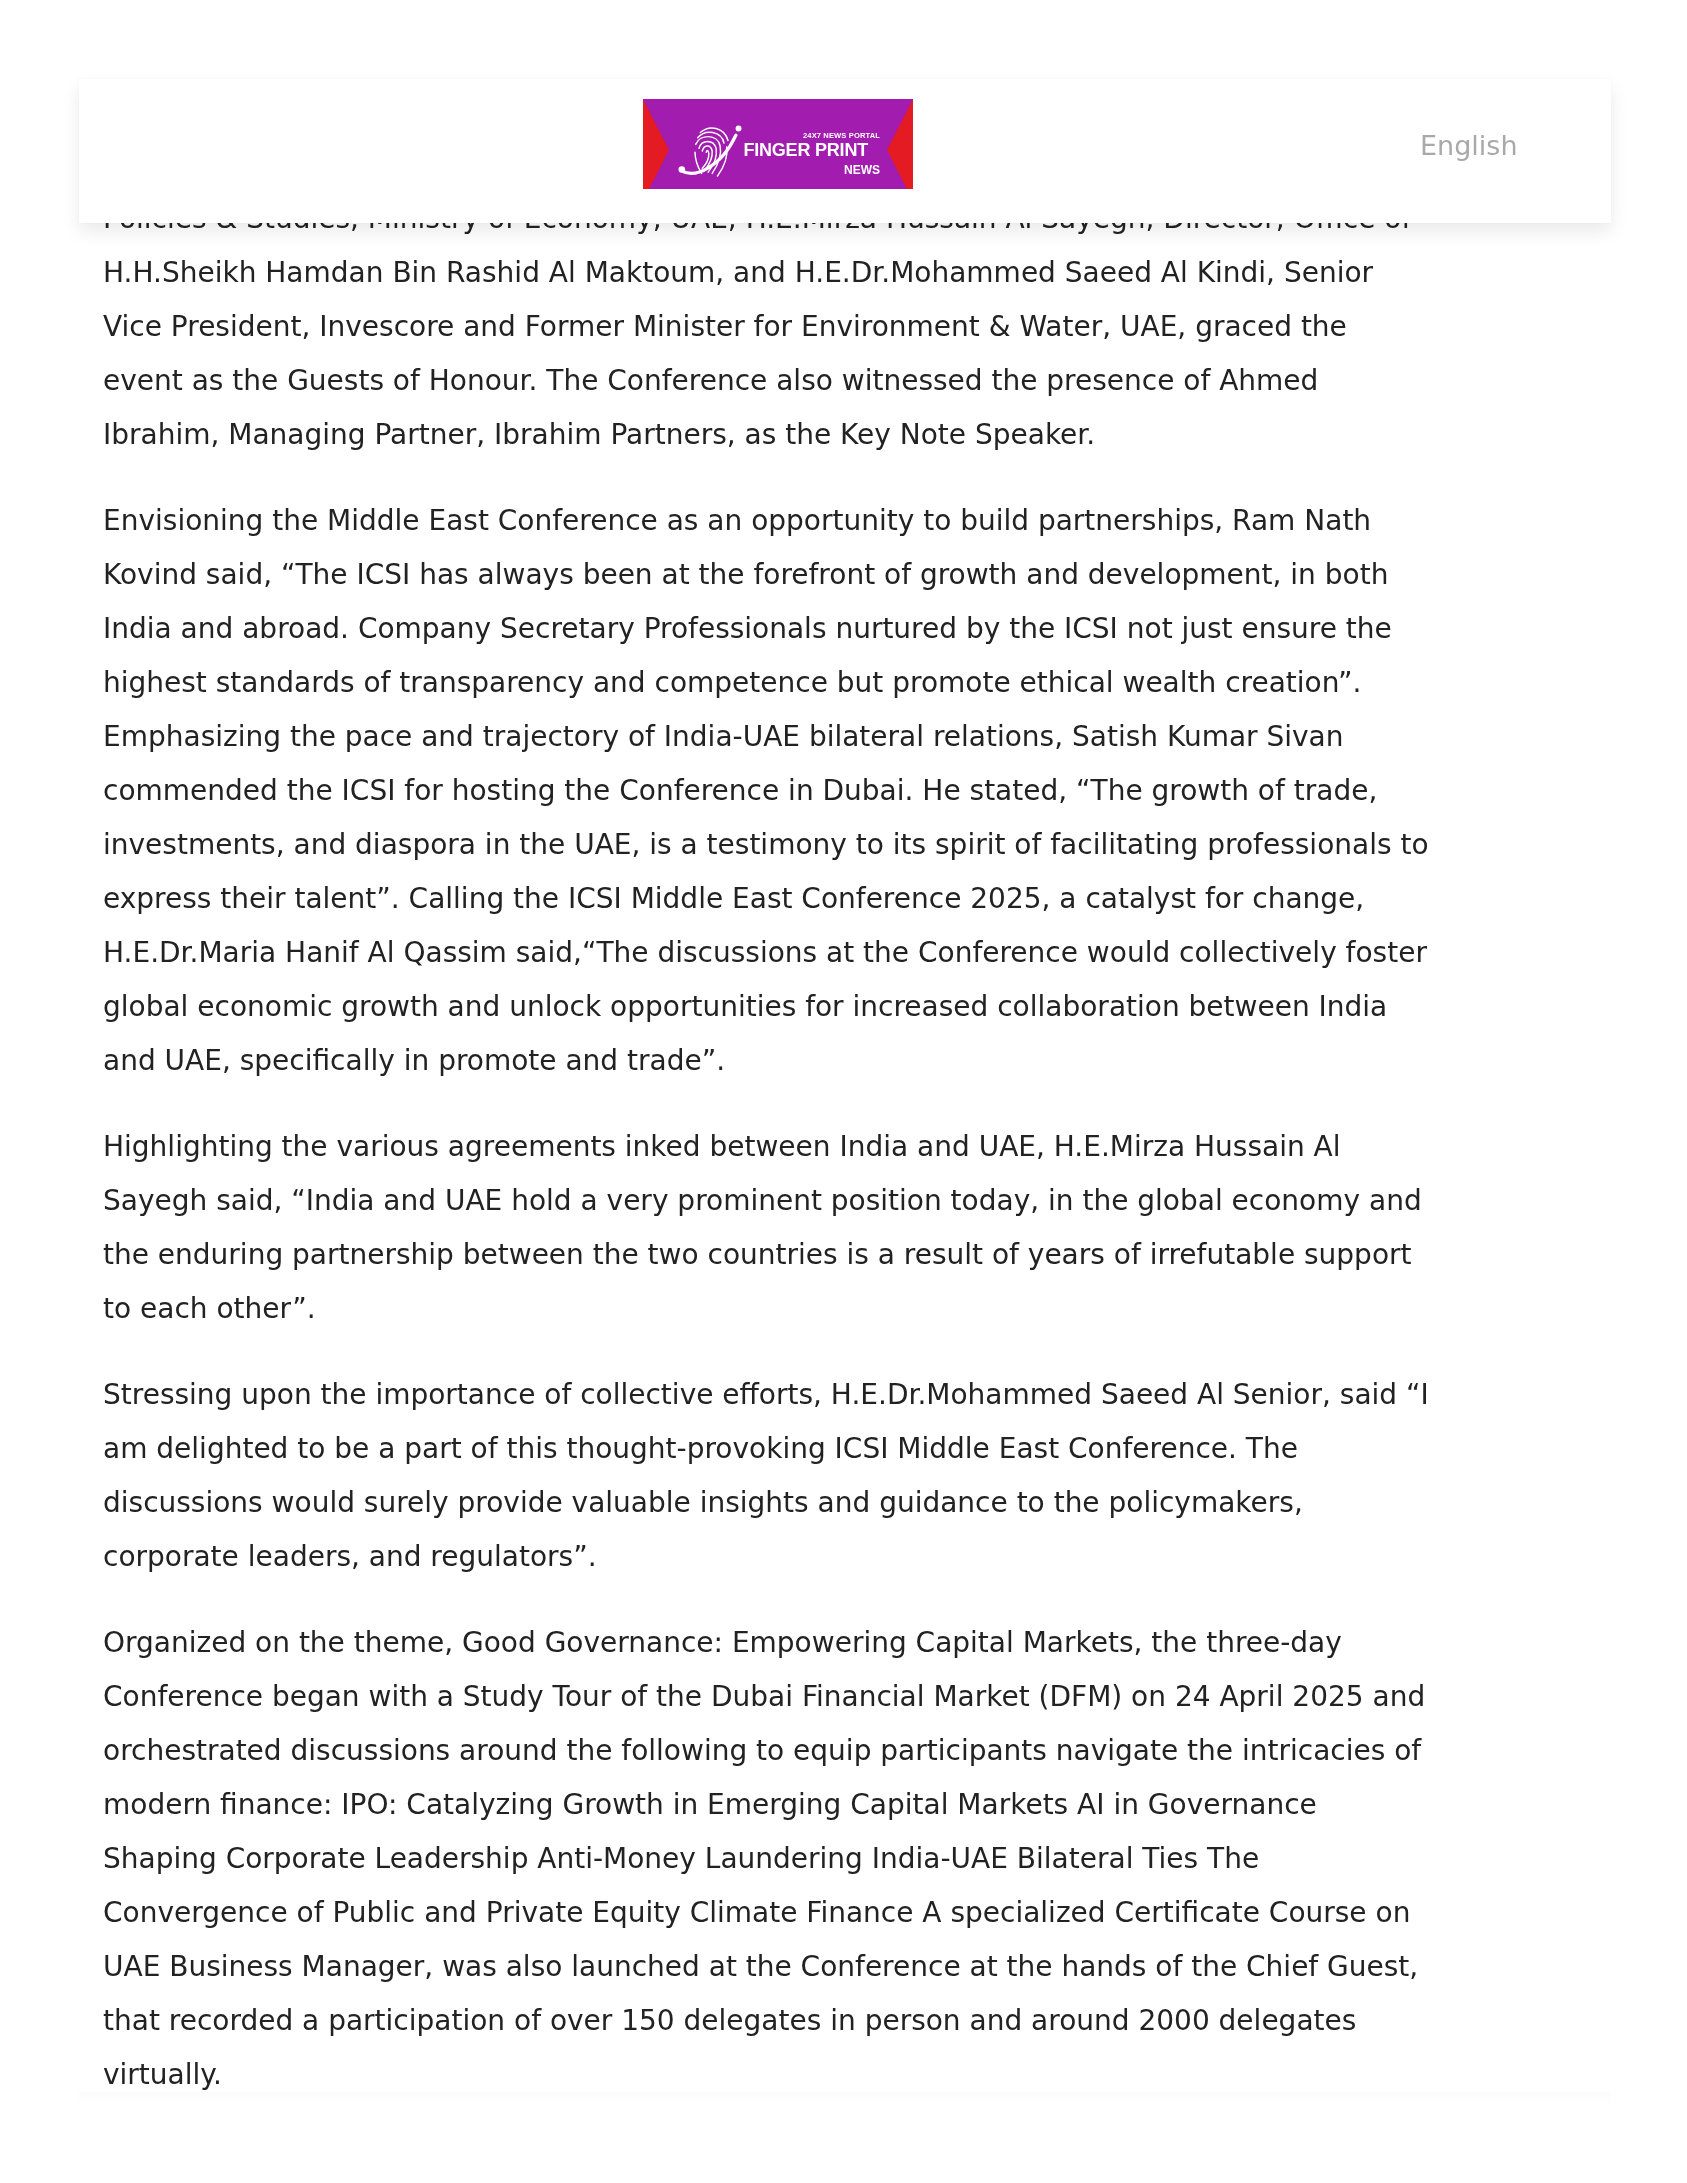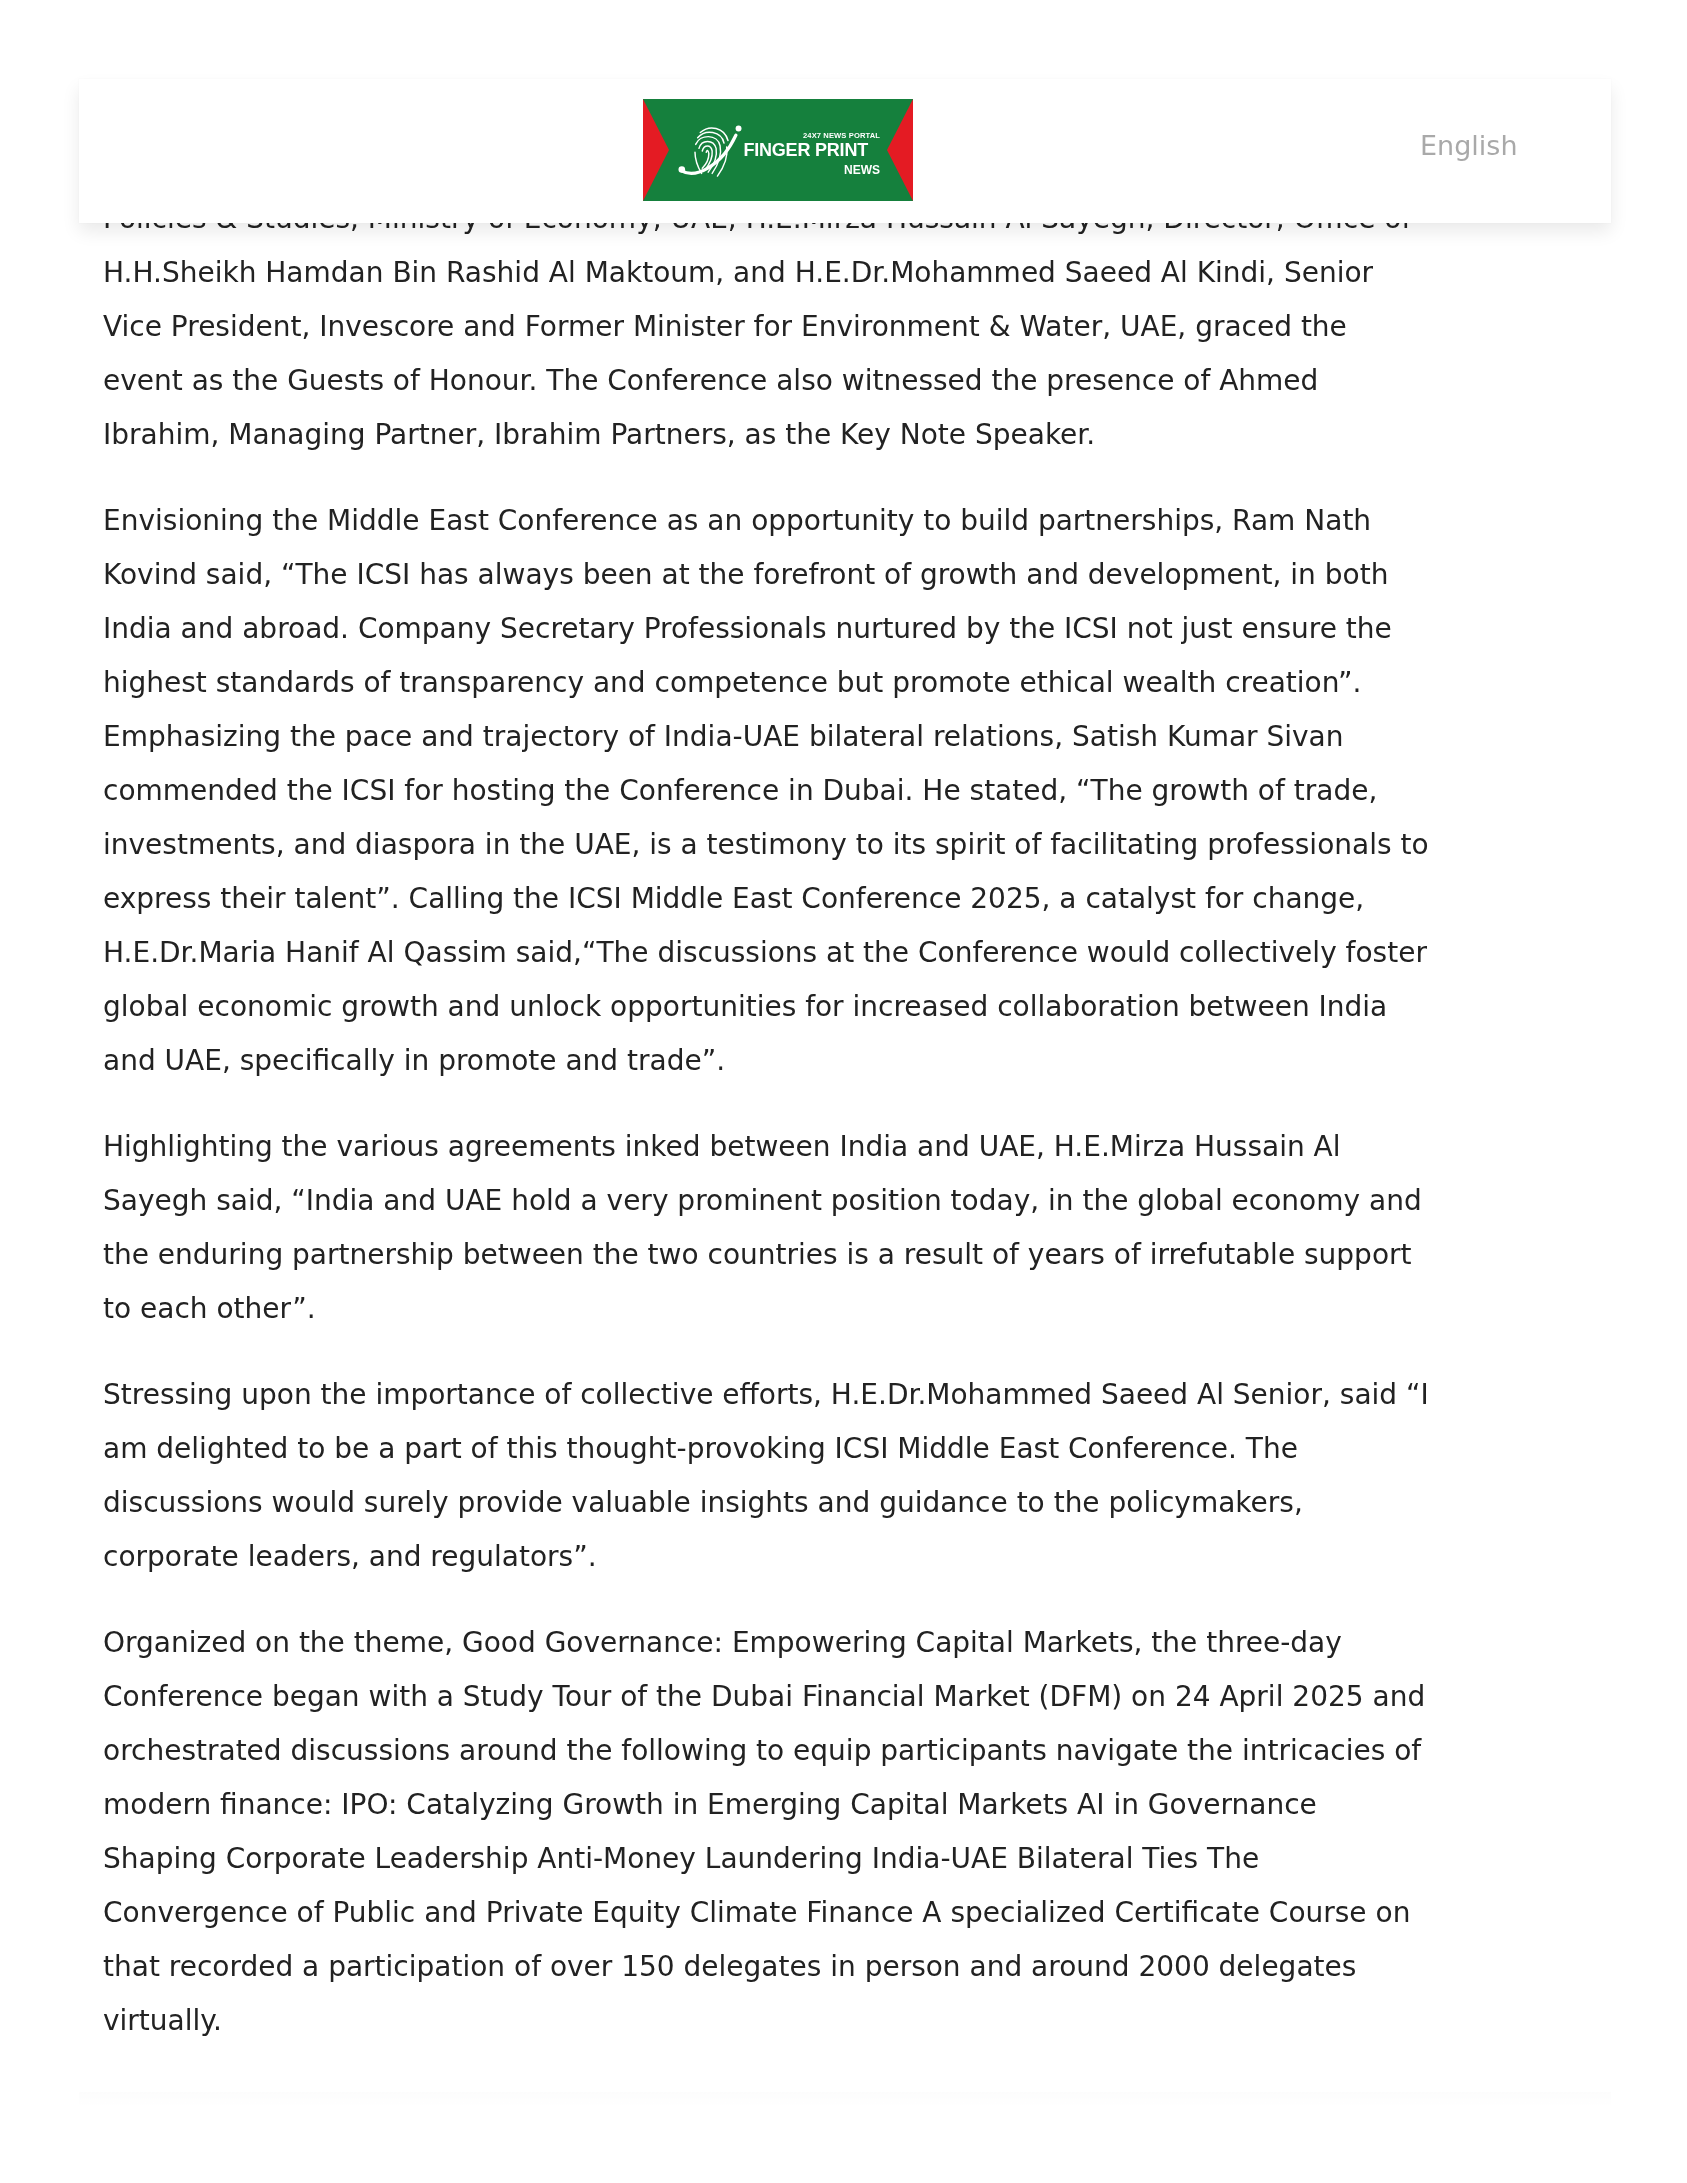--- a/index.html
+++ b/index.html
@@ -42,22 +42,22 @@
       height: 144px;
       background: #ffffff;
       box-shadow: 0 9.3px 17px rgba(0,0,0,0.085), 0 0 0 0.7px rgba(0,0,0,0.015);
       z-index: 5;
     }
     .logo {
       position: absolute;
       left: 564px;
       top: 20px;
       width: 270px;
-      height: 102px;
-      background: #15803d;
+      height: 90px;
+      background: #a21caf;
       overflow: hidden;
     }
     .logo .tri-left {
       position: absolute;
       left: 0; top: 0;
       width: 0; height: 0;
       border-top: 51px solid transparent;
       border-bottom: 51px solid transparent;
       border-left: 26.5px solid #e41b23;
     }
@@ -164,20 +164,21 @@
     <span class="line">discussions would surely provide valuable insights and guidance to the policymakers,</span>
     <span class="line">corporate leaders, and regulators”.</span>
   </p>
   <p>
     <span class="line">Organized on the theme, Good Governance: Empowering Capital Markets, the three-day</span>
     <span class="line">Conference began with a Study Tour of the Dubai Financial Market (DFM) on 24 April 2025 and</span>
     <span class="line">orchestrated discussions around the following to equip participants navigate the intricacies of</span>
     <span class="line">modern finance: IPO: Catalyzing Growth in Emerging Capital Markets AI in Governance</span>
     <span class="line">Shaping Corporate Leadership Anti-Money Laundering India-UAE Bilateral Ties The</span>
     <span class="line">Convergence of Public and Private Equity Climate Finance A specialized Certificate Course on</span>
+    <span class="line">UAE Business Manager, was also launched at the Conference at the hands of the Chief Guest,</span>
     <span class="line">that recorded a participation of over 150 delegates in person and around 2000 delegates</span>
     <span class="line">virtually.</span>
   </p>
 </div>
 
 <div class="header">
   <div class="logo">
     <div class="tri-left"></div>
     <div class="tri-right"></div>
     <svg class="fp-mark" viewBox="0 0 110 100">

